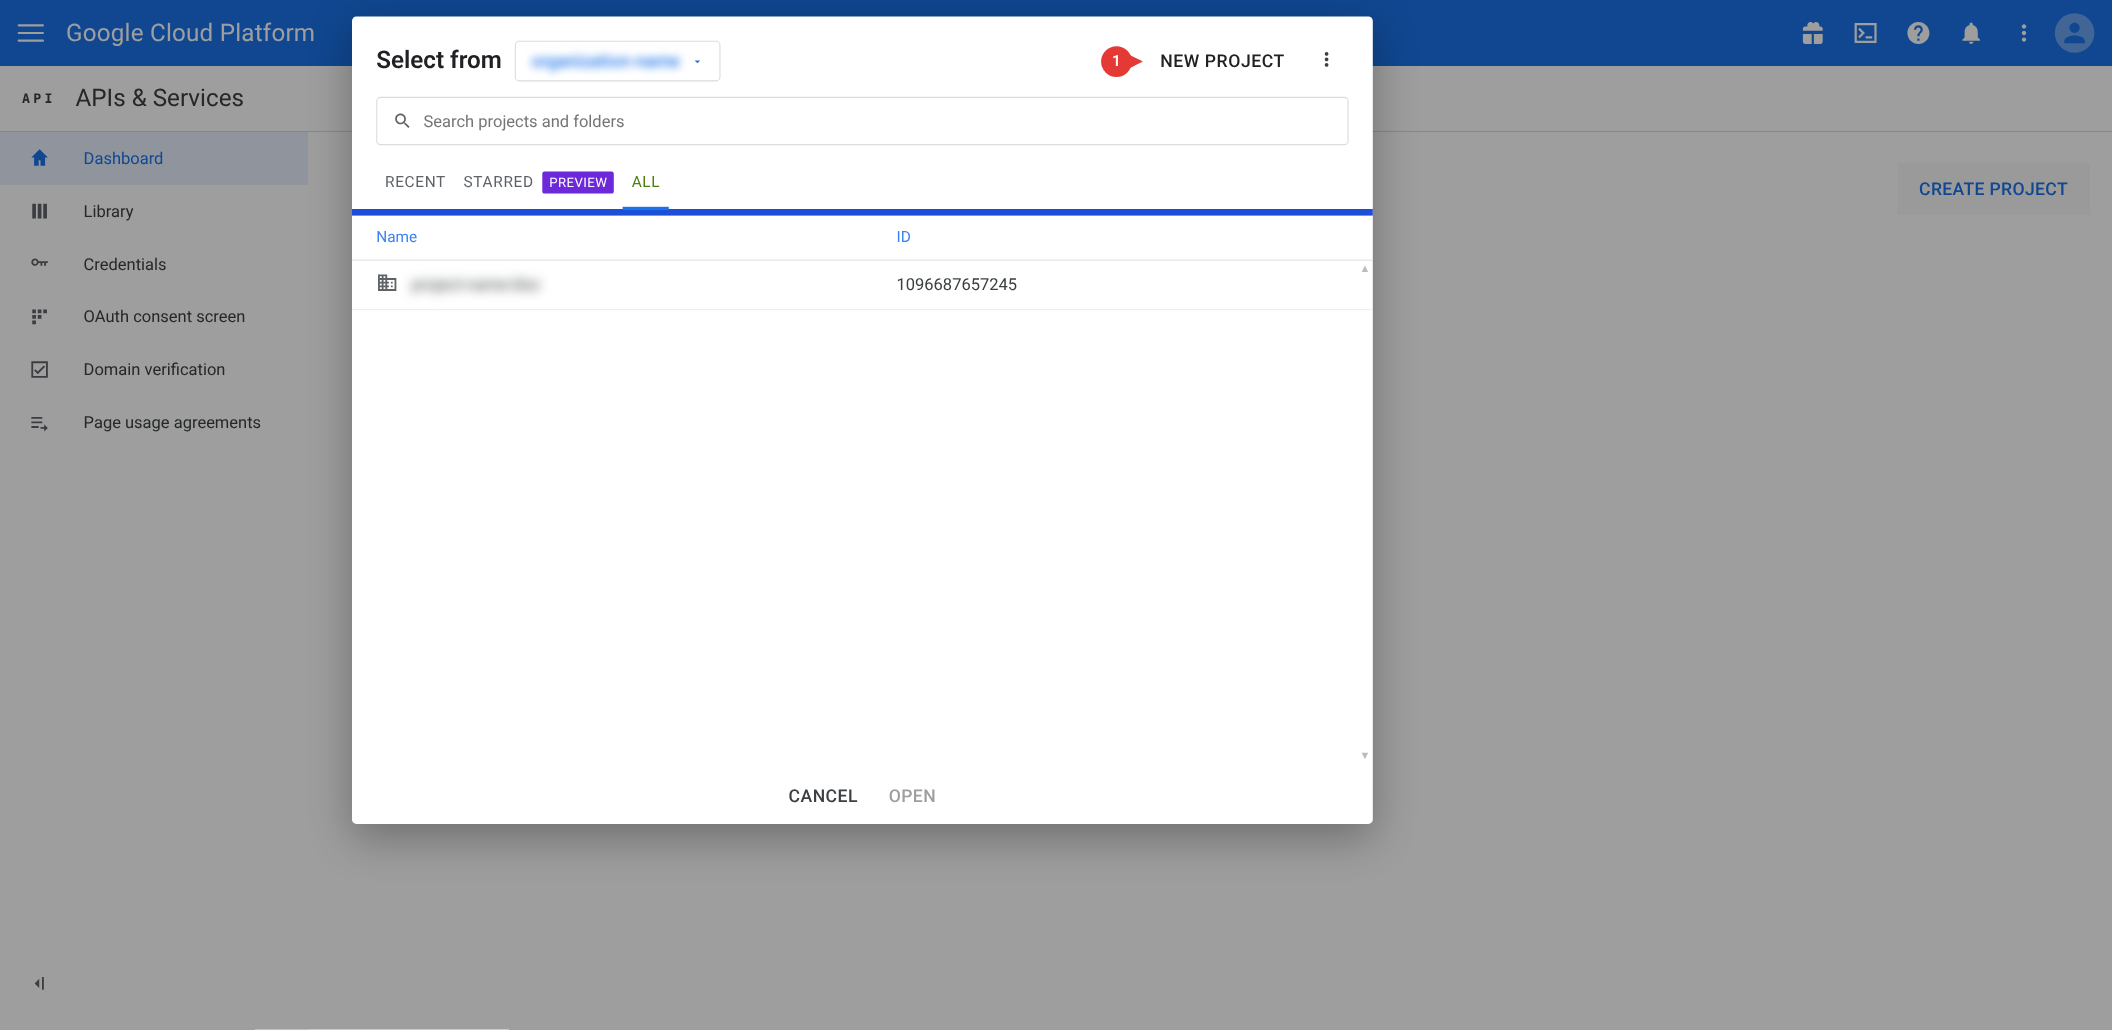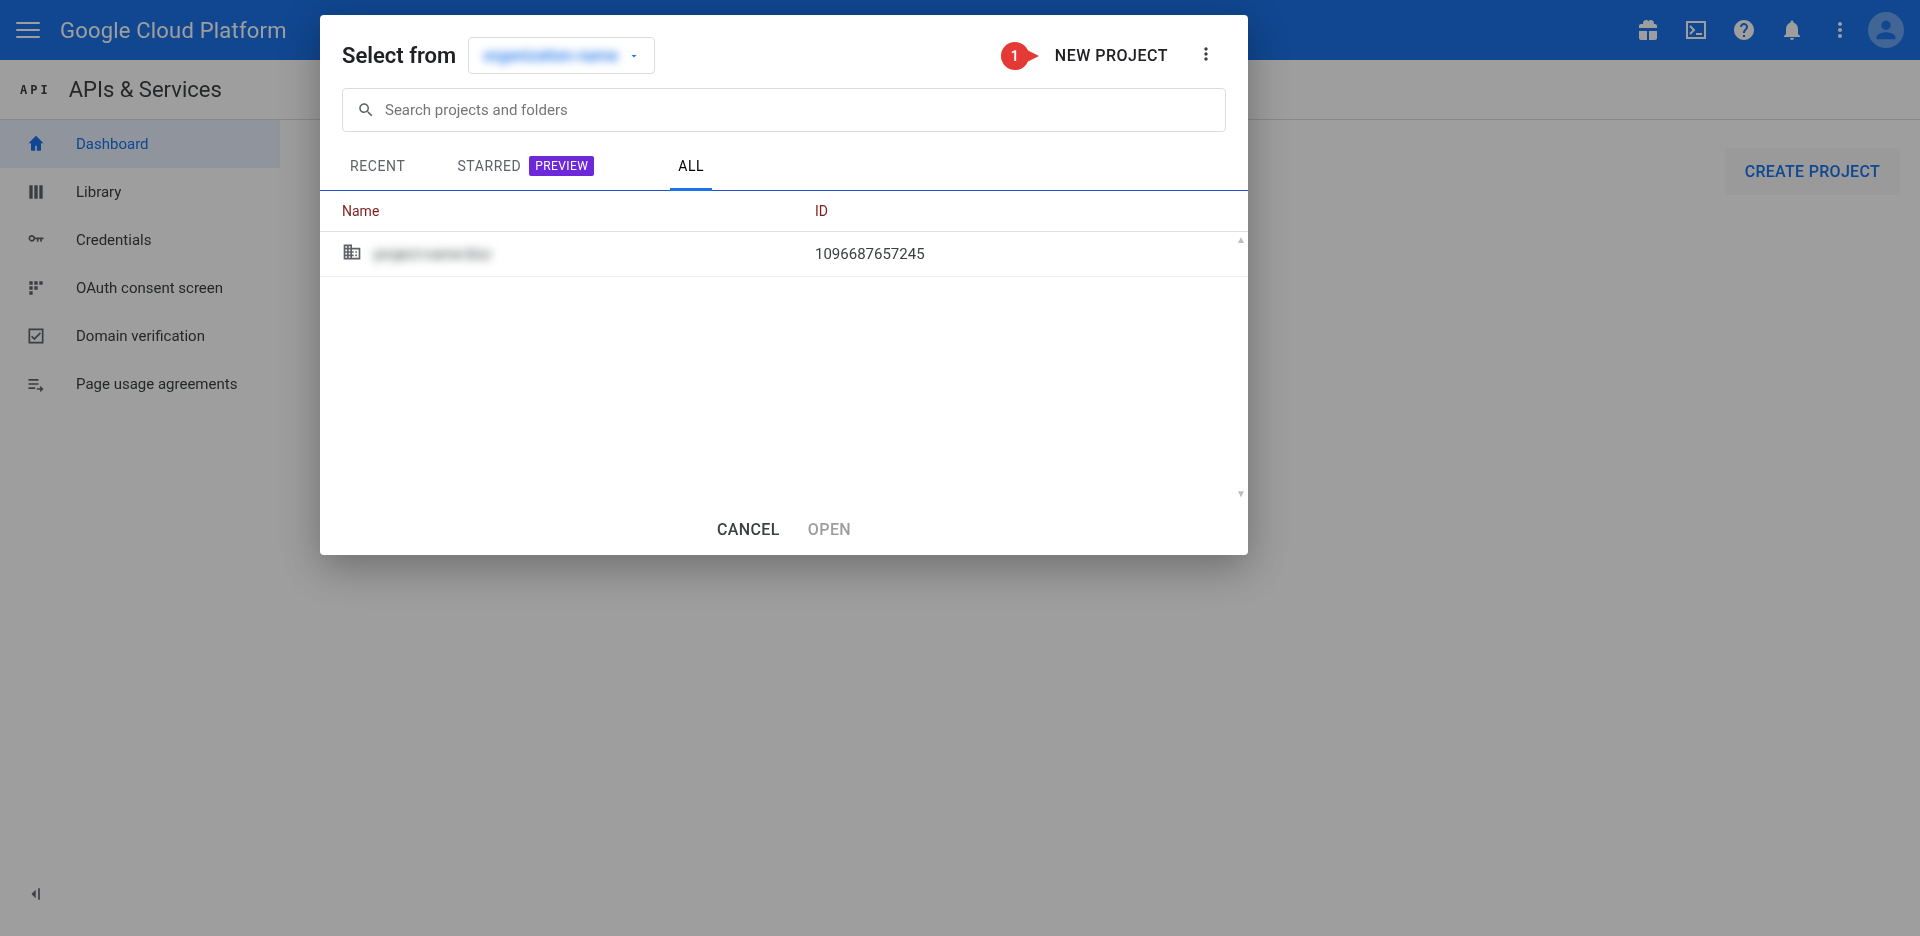--- a/index.html
+++ b/index.html
@@ -36,46 +36,46 @@
 
 .main-area { position: absolute; left: 281px; right: 0; top: 120px; bottom: 0; background: #fff; }
 
 
 .create-banner { position: absolute; top: 28px; right: 20px; background: #f8f9fa; padding: 14px 20px; color: #1a73e8; font-weight: 500; letter-spacing: 0.3px; cursor: pointer; }
 
 
 .overlay { position: absolute; inset: 0; background: rgba(0,0,0,0.38); }
 
 
-.dialog { position: absolute; top: 15px; left: 320px; width: 928px; height: 540px; background: #fff; border-radius: 4px; box-shadow: 0 12px 40px rgba(0,0,0,0.3); display: flex; flex-direction: column; }
+.dialog { position: absolute; top: 15px; left: 320px; width: 928px; height: 734px; background: #fff; border-radius: 4px; box-shadow: 0 12px 40px rgba(0,0,0,0.3); display: flex; flex-direction: column; }
 .dialog-head { padding: 22px 28px 14px 22px; display: flex; align-items: center; }
 .dialog-title { font-size: 22px; font-weight: 600; color: #202124; margin-right: 12px; }
 .org-chip { border: 1px solid #dadce0; border-radius: 4px; padding: 8px 14px; display: flex; align-items: center; gap: 10px; cursor: pointer; }
 .org-chip-text { filter: blur(4px); color: #1a73e8; font-weight:500; }
 .org-chip svg { width: 12px; height: 12px; fill: #1a73e8; }
 .dialog-head-spacer { flex: 1; }
 .annot-badge { position: relative; width: 40px; height: 28px; margin-right: 14px; }
 .annot-circle { position: absolute; left: 0; top: 0; width: 28px; height: 28px; border-radius: 50%; background: #e53935; color: #fff; display: flex; align-items: center; justify-content: center; font-size: 14px; font-weight: 600; }
 .annot-tail { position: absolute; left: 20px; top: 5px; width: 0; height: 0; border-top: 9px solid transparent; border-bottom: 9px solid transparent; border-left: 18px solid #e53935; }
 .new-project-btn { font-weight: 500; letter-spacing: 0.5px; color: #202124; cursor: pointer; margin-right: 28px; }
 .kebab { width: 24px; cursor: pointer; }
 .kebab svg { fill: #3c4043; width: 20px; height: 20px; }
 
 .search-wrap { padding: 0 22px 10px; }
 .search-box { border: 1px solid #dadce0; border-radius: 4px; height: 44px; display: flex; align-items: center; padding: 0 14px; gap: 10px; }
 .search-box svg { width: 18px; height: 18px; fill: #5f6368; }
 .search-box input { border: none; outline: none; flex: 1; font-size: 15px; color: #3c4043; }
 
-.tabs { display: flex; padding: 0 22px; gap: 36px; border-bottom: 1px solid #1d4ed8; }
+.tabs { display: flex; padding: 0 22px; border-bottom: 6px solid #1d4ed8; }
 .tab { padding: 14px 8px; font-size: 14px; letter-spacing: 0.6px; color: #5f6368; cursor: pointer; position: relative; display: flex; align-items: center; gap: 8px; }
-.tab.active { color: #000000; margin-left: 32px; }
+.tab.active { color: #4d7c0f; }
 .tab.active::after { content: ""; position: absolute; left: 0; right: 0; bottom: -1px; height: 3px; background: #1a73e8; }
 .preview-badge { background: #6d28d9; color: #fff; font-size: 12px; padding: 3px 6px; border-radius: 2px; letter-spacing: 0.4px; }
 
-.table-head { display: flex; padding: 12px 22px; border-bottom: 1px solid #e0e0e0; color: #7f1d1d; font-size: 14px; }
+.table-head { display: flex; padding: 12px 22px; border-bottom: 1px solid #e0e0e0; color: #3b82f6; font-size: 14px; }
 .col-name { flex: 0 0 473px; }
 .col-id { flex: 1; }
 
 .table-body { flex: 1; overflow-y: auto; position: relative; }
 .row { display: flex; padding: 10px 22px; border-bottom: 1px solid #eceff1; align-items: center; color: #3c4043; font-size: 15px; cursor: pointer; }
 .row .rname { flex: 0 0 473px; display: flex; align-items: center; gap: 12px; }
 .row .rname .blurred { filter: blur(5px); }
 .row .rid { flex: 1; }
 .org-icon svg { width: 20px; height: 20px; fill: #5f6368; }
 

